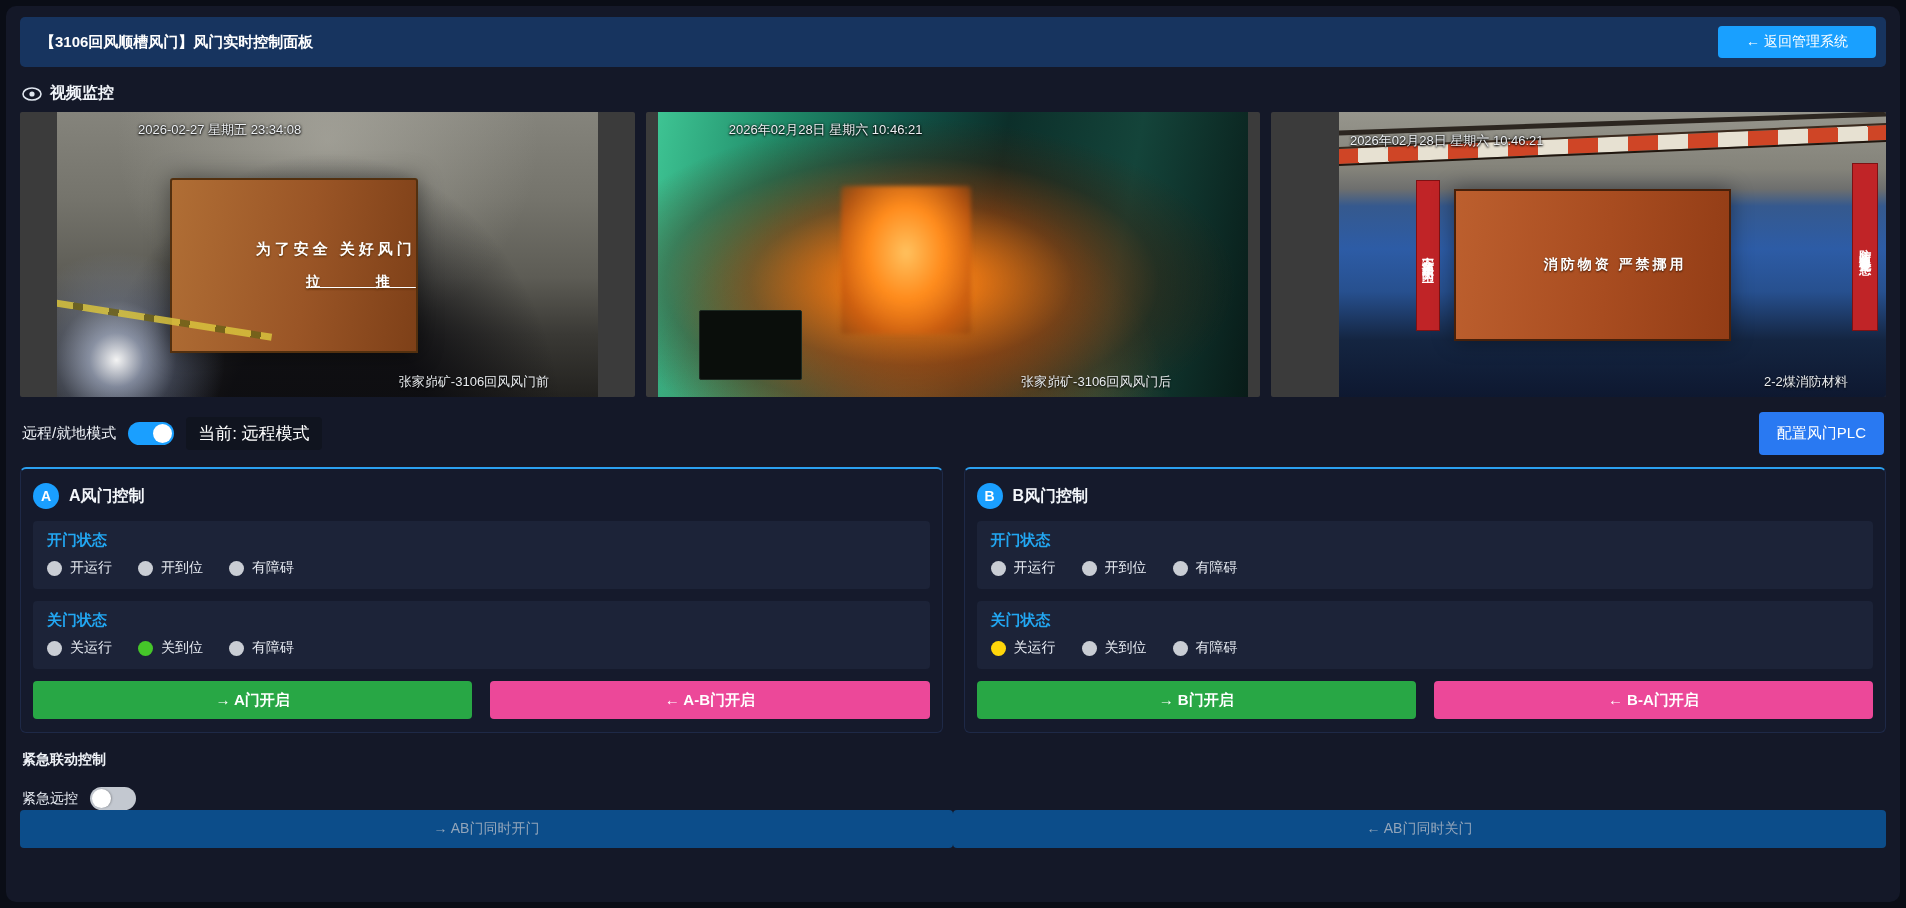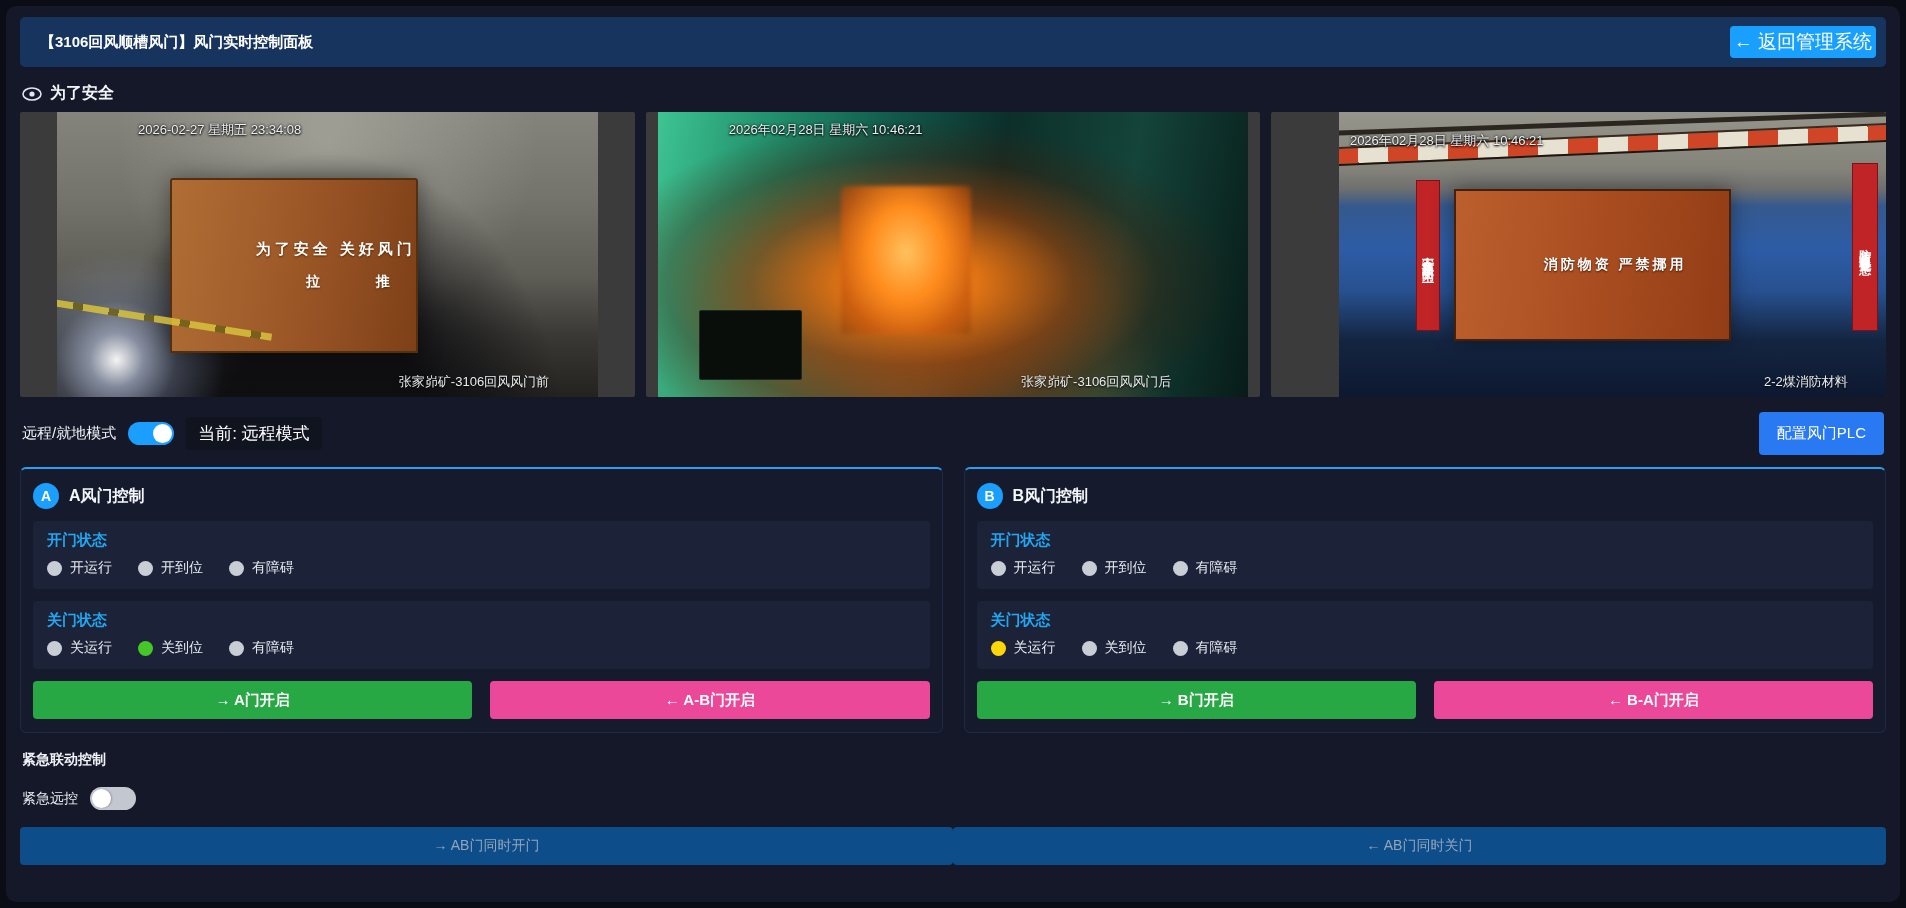--- a/index.html
+++ b/index.html
@@ -4,22 +4,22 @@
 <style>
   html,body{margin:0;padding:0;background:#0a0d16;font-family:"Liberation Sans","DejaVu Sans",sans-serif;}
   body{width:1906px;height:908px;overflow:hidden;color:#e8ecf4;}
   .page{margin:6px;height:896px;box-sizing:border-box;background:#141828;border-radius:10px;
         padding:11px 14px 14px;display:flex;flex-direction:column;}
 
   
   .header-bar{height:50px;background:#17345f;border-radius:5px;display:flex;align-items:center;
               padding:0 10px 0 20px;flex:0 0 auto;}
   .page-title{font-size:15px;font-weight:bold;color:#ffffff;flex:1;}
-  .btn-back{background:#19a0ff;color:#fff;border:none;border-radius:4px;height:32px;padding:0 4px;
-            font-size:19px;cursor:pointer;font-family:inherit;}
+  .btn-back{background:#19a0ff;color:#fff;border:none;border-radius:4px;height:32px;padding:0 28px;
+            font-size:14px;cursor:pointer;font-family:inherit;}
 
   
   .section-heading{display:flex;align-items:center;gap:8px;margin:16px 2px 8px;font-size:16px;font-weight:bold;color:#f2f5fa;}
   .eye-icon{display:inline-flex;}
 
   
   .videos{display:flex;gap:11px;flex:0 0 285px;}
   .video-panel{flex:1;background:#3b3b3b;border-radius:2px;overflow:hidden;display:flex;position:relative;}
   .video{position:relative;height:100%;overflow:hidden;}
   .v1{width:88%;margin:0 auto;background:
@@ -41,21 +41,21 @@
   .v1 .video-cap{right:9%;}
   .v2 .video-cap{right:13%;}
   .v3 .video-cap{right:7%;}
 
   
   .door1{position:absolute;left:21%;top:23%;width:45%;height:60%;border:2px solid #53300f;border-radius:3px 3px 0 0;
          background:linear-gradient(98deg,#b06e35 0%,#9a5526 55%,#7e4018 100%);
          display:flex;flex-direction:column;align-items:flex-end;justify-content:center;gap:14px;
          box-shadow:0 0 24px rgba(0,0,0,.45);}
   .door1-line{color:#fff;font-size:15px;font-weight:bold;letter-spacing:4px;text-shadow:0 1px 2px #502800;}
-  .door1-line2{color:#fff;font-size:14px;font-weight:bold;letter-spacing:26px;text-shadow:0 1px 2px #502800;}
+  .door1-line2{color:#fff;font-size:14px;font-weight:bold;letter-spacing:26px;text-shadow:0 1px 2px #502800;text-decoration:underline;}
   .rail1{position:absolute;left:-2%;bottom:26%;width:42%;height:7px;transform:rotate(9deg);
          background:repeating-linear-gradient(90deg,#d8c23c 0 26px,#6e6218 26px 36px);opacity:.85;}
   
   .cart2{position:absolute;left:7%;bottom:6%;width:17%;height:24%;background:#0a0e0b;border:1px solid #1d2a22;border-radius:2px;}
   .doorway2{position:absolute;left:31%;top:26%;width:22%;height:52%;background:
             radial-gradient(ellipse at 50% 45%, #ffc15e 0%, #ff8c1d 40%, rgba(200,90,15,.8) 75%, rgba(120,50,10,.4) 100%);
             border-radius:4px;filter:blur(2px);}
   
   .pipe3{position:absolute;top:8%;left:-2%;width:104%;height:15px;transform:rotate(-2.5deg);
          background:repeating-linear-gradient(90deg,#cf4526 0 30px,#e7e1d2 30px 60px);
@@ -104,42 +104,42 @@
   .btn-row{display:flex;gap:18px;margin-top:2px;}
   .btn-row button{flex:1;height:38px;border:none;border-radius:4px;color:#fff;font-size:15px;font-weight:bold;
                   cursor:pointer;font-family:inherit;}
   .btn-green{background:#28a745;}
   .btn-teal{background:#ec4899;}
 
   
   .emergency{margin-top:12px;flex:0 0 auto;}
   .em-heading{font-size:14px;font-weight:bold;color:#eef1f6;margin:6px 2px 0;}
   .em-toggle-row{display:flex;align-items:center;gap:12px;margin:18px 2px 0;font-size:14px;color:#e6eaf1;}
-  .em-btn-row{display:flex;margin-top:17px;}
+  .em-btn-row{display:flex;}
   .em-btn-row button{flex:1;height:38px;border:none;border-radius:4px;background:#0c4d8a;color:#93a5ba;
                      font-size:14px;cursor:pointer;font-family:inherit;}
 </style>
 </head>
 <body>
 
 <div class="page">
 
   <header class="header-bar">
     <div class="page-title">【3106回风顺槽风门】风门实时控制面板</div>
     <button class="btn-back">← 返回管理系统</button>
   </header>
 
   <div class="section-heading">
     <span class="eye-icon">
       <svg width="20" height="14" viewBox="0 0 20 14">
           <ellipse cx="10" cy="7" rx="9" ry="6" fill="none" stroke="#dfe5ee" stroke-width="1.6"></ellipse>
           <circle cx="10" cy="7" r="2.6" fill="#dfe5ee"></circle>
         </svg>
     </span>
-    <span>为了安全</span>
+    <span>视频监控</span>
   </div>
 
   <div class="videos">
     <div class="video-panel">
       <div class="video v1">
         <div class="door1">
           <div class="door1-line">为了安全 关好风门</div>
           <div class="door1-line2">拉 推</div>
         </div>
         <div class="rail1"></div>

